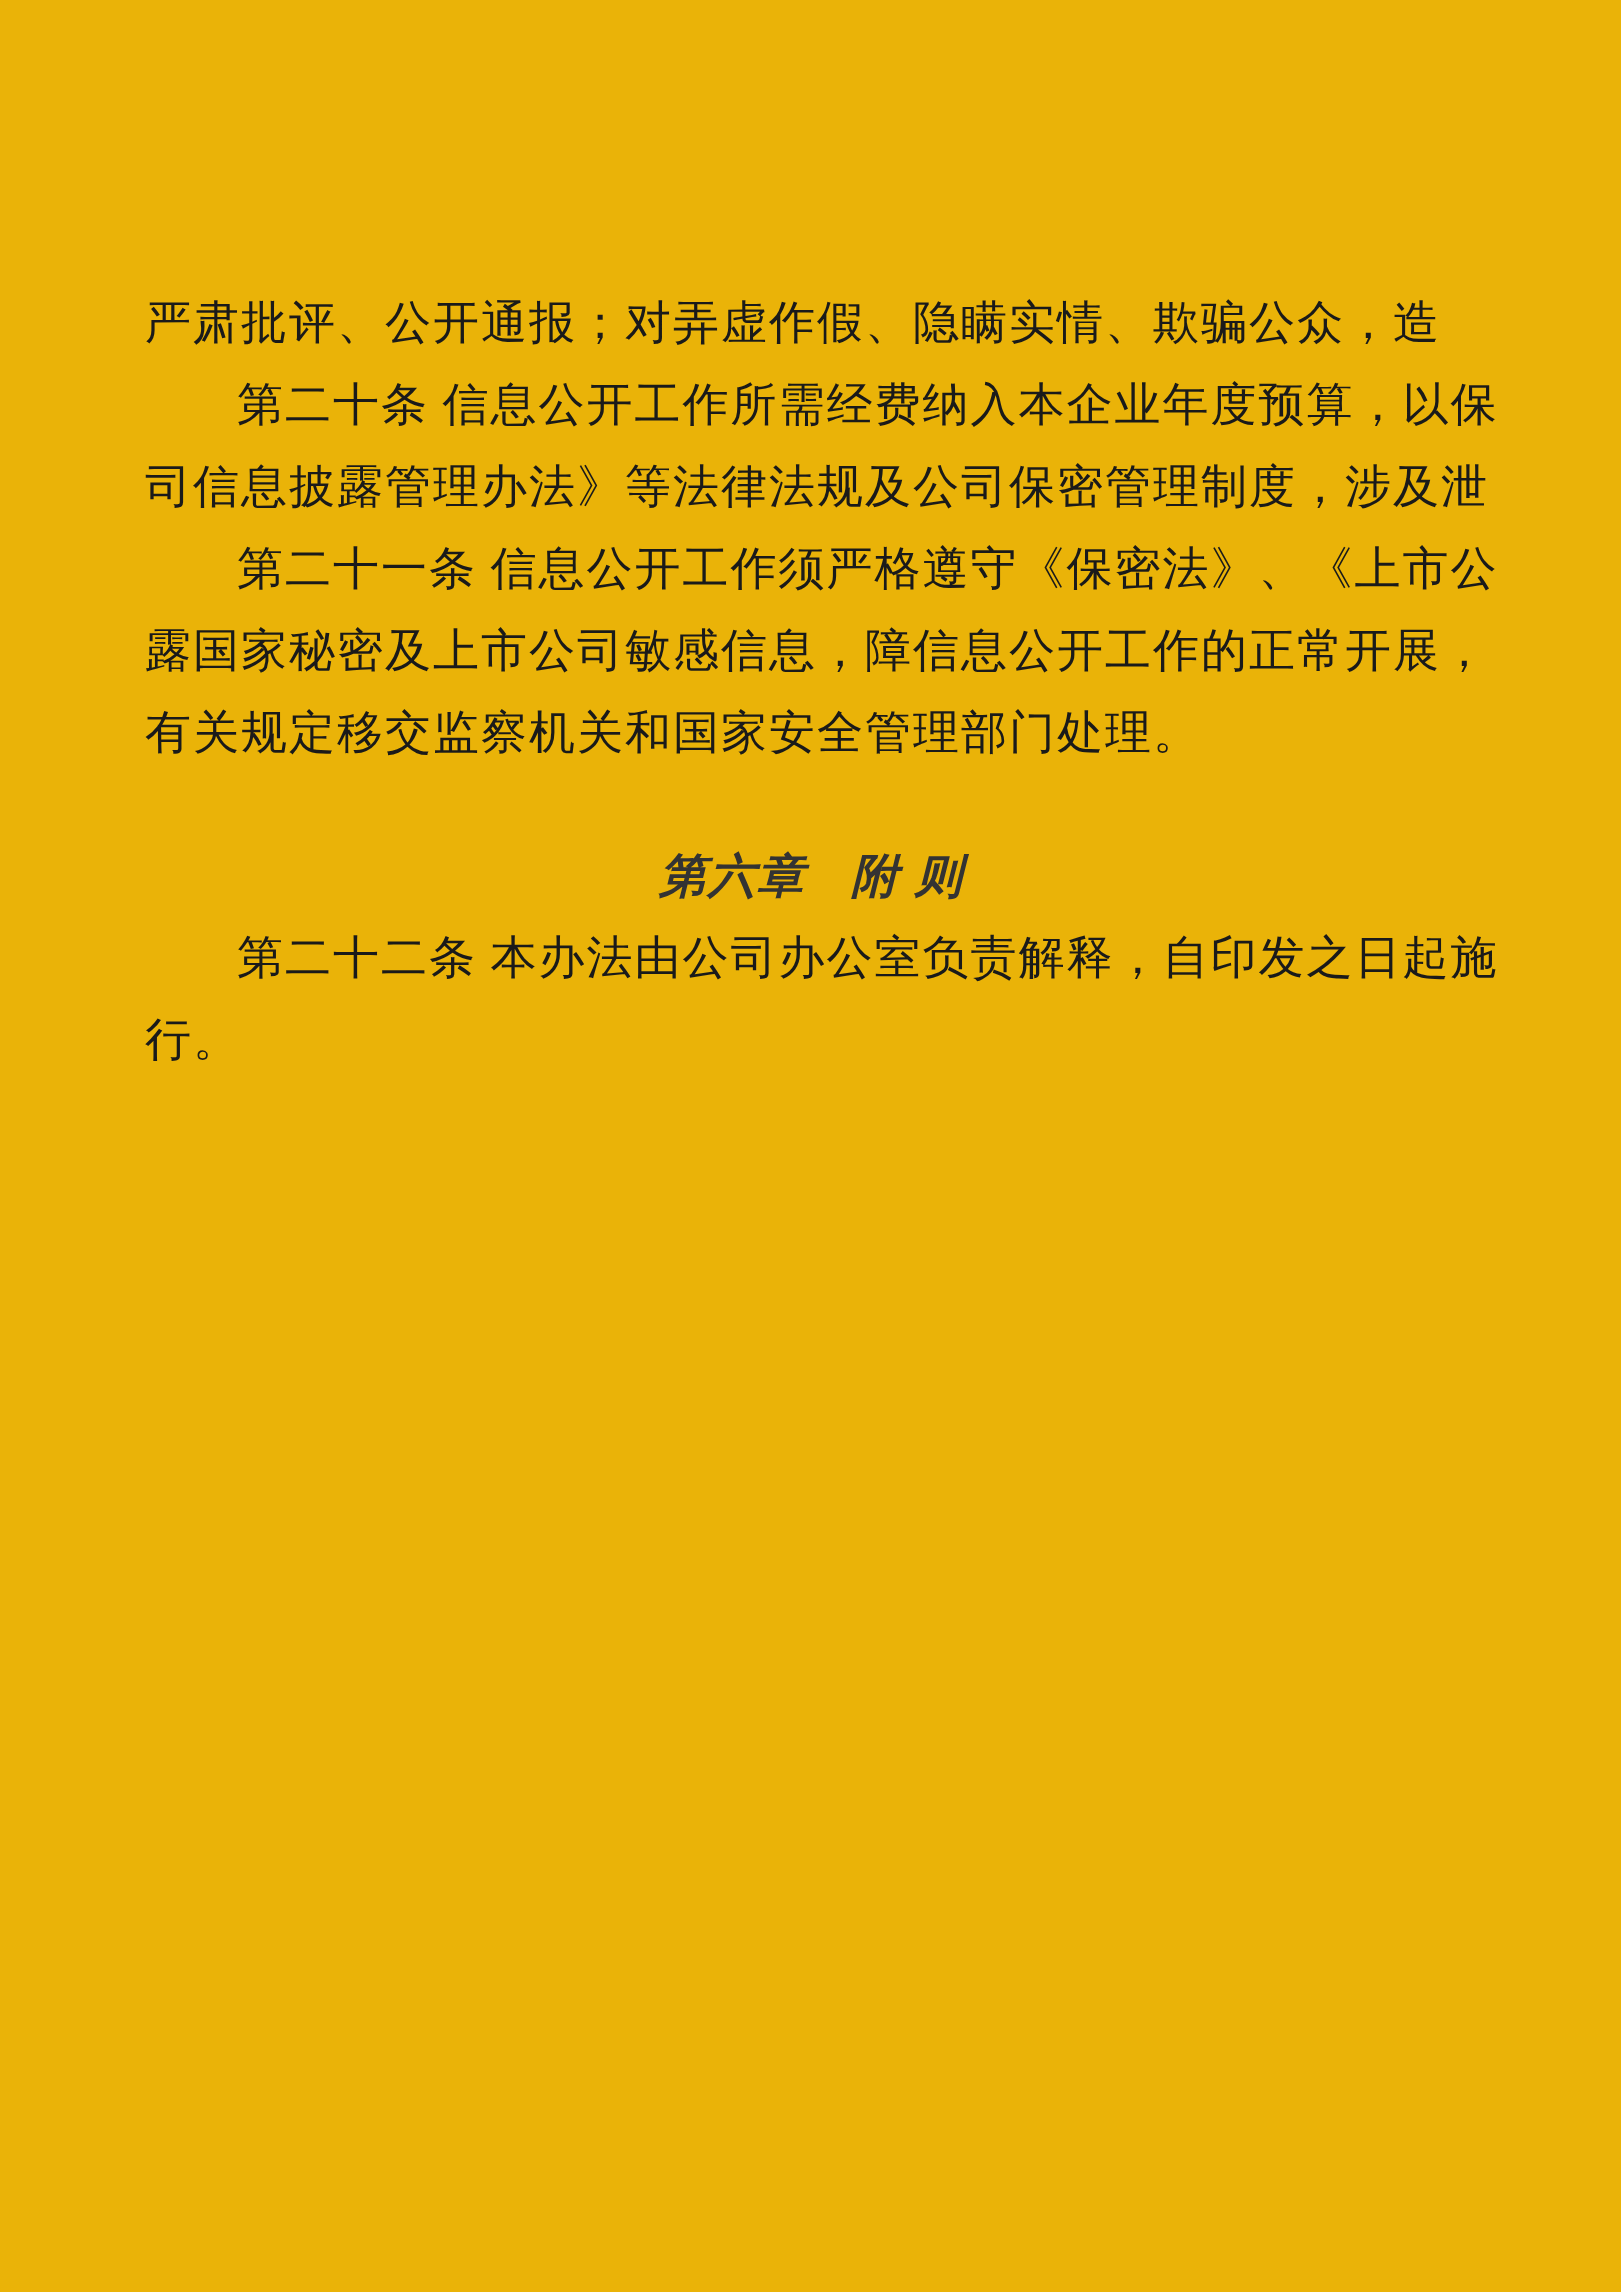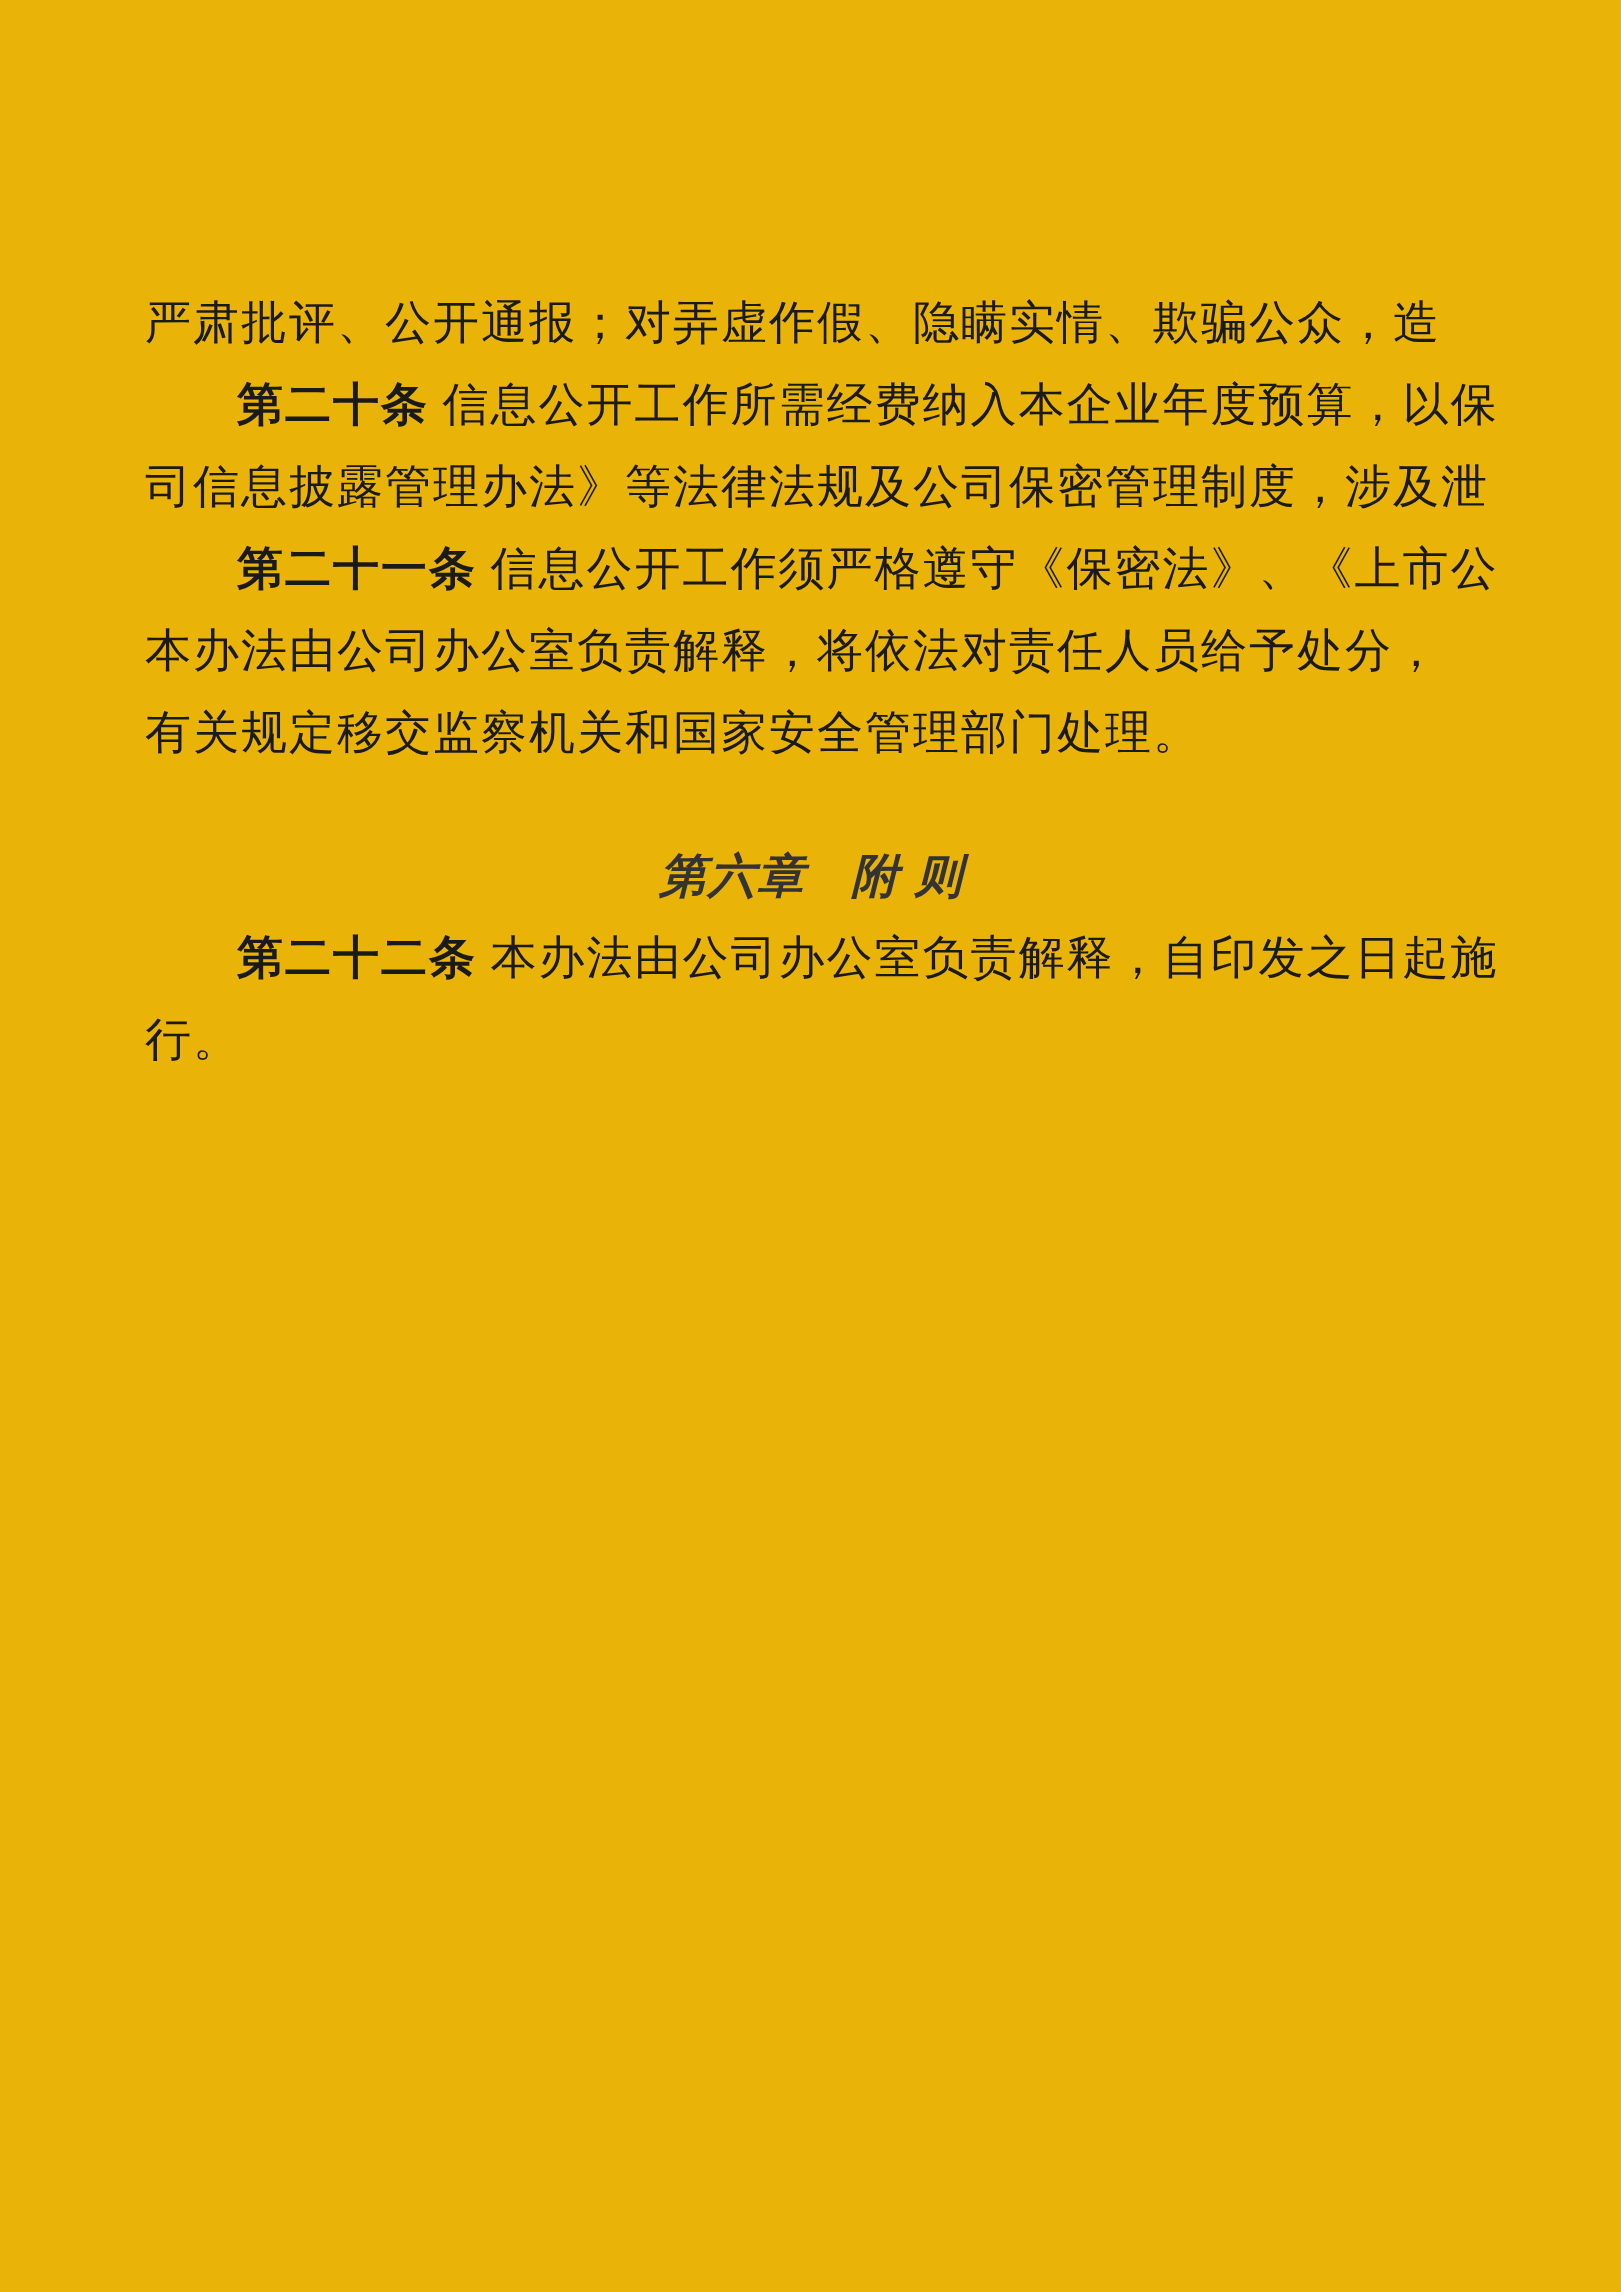--- a/index.html
+++ b/index.html
@@ -27,21 +27,21 @@
     line-height: 82px;
     color: #1a1a1a;
     letter-spacing: 2px;
     white-space: nowrap;
     text-align: left;
   }
   .line.indent {
     text-indent: 92px;
   }
   .run-bold {
-    font-weight: bold;
+    font-weight: normal;
   }
   .chapter-heading {
     font-family: "Liberation Sans", "DejaVu Sans", sans-serif;
     font-weight: bold;
     font-size: 47px;
     line-height: 82px;
     color: #333333;
     text-align: center;
     margin-top: 61px;
     margin-bottom: 0;
@@ -59,21 +59,21 @@
   <div class="content" id="content">
       <div class="paragraph">
         <div class="line"><span class="run">严肃批评、公开通报；对弄虚作假、隐瞒实情、欺骗公众，造</span></div>
       </div>
       <div class="paragraph">
         <div class="line indent"><span class="run-bold">第二十条</span><span class="run"> 信息公开工作所需经费纳入本企业年度预算，以保</span></div>
       </div>
       <div class="paragraph">
         <div class="line"><span class="run">司信息披露管理办法》等法律法规及公司保密管理制度，涉及泄</span></div>
         <div class="line indent"><span class="run-bold">第二十一条</span><span class="run"> 信息公开工作须严格遵守《保密法》、《上市公</span></div>
-        <div class="line"><span class="run">本办法由公司办公室负责解释，将依法对责任人员给予处分，</span></div>
+        <div class="line"><span class="run">露国家秘密及上市公司敏感信息，障信息公开工作的正常开展，</span></div>
         <div class="line"><span class="run">有关规定移交监察机关和国家安全管理部门处理。</span></div>
       </div>
       <div class="chapter-heading"><span class="chapter-label">第六章</span><span class="chapter-title">附 则</span></div>
       <div class="paragraph">
         <div class="line indent"><span class="run-bold">第二十二条</span><span class="run"> 本办法由公司办公室负责解释，自印发之日起施</span></div>
         <div class="line"><span class="run">行。</span></div>
       </div>
     </div>
 </div>
 

